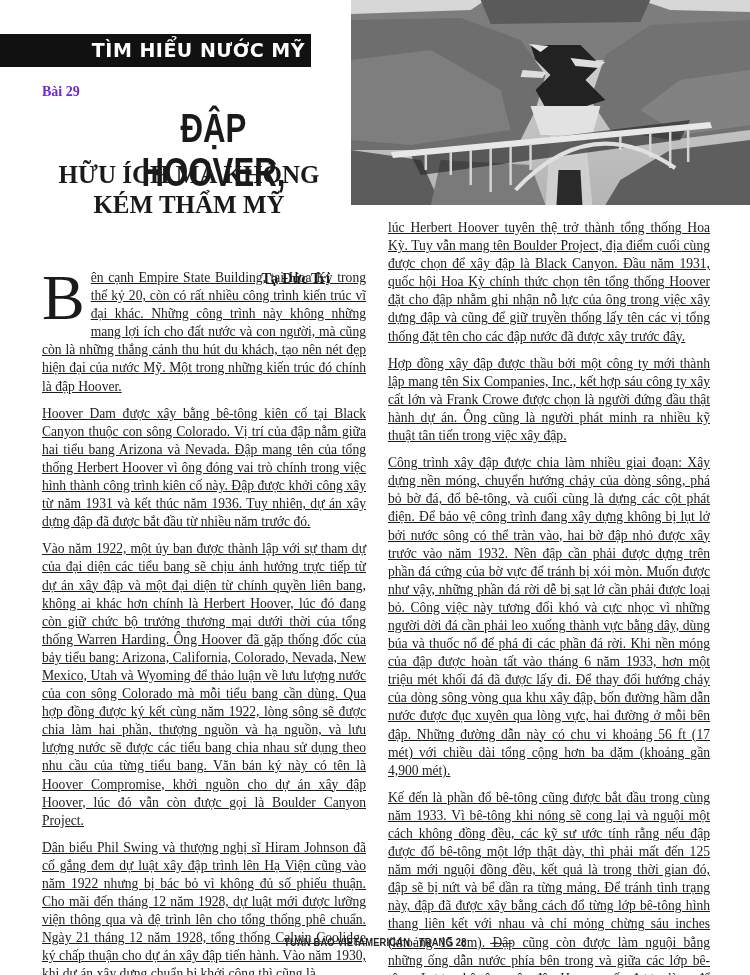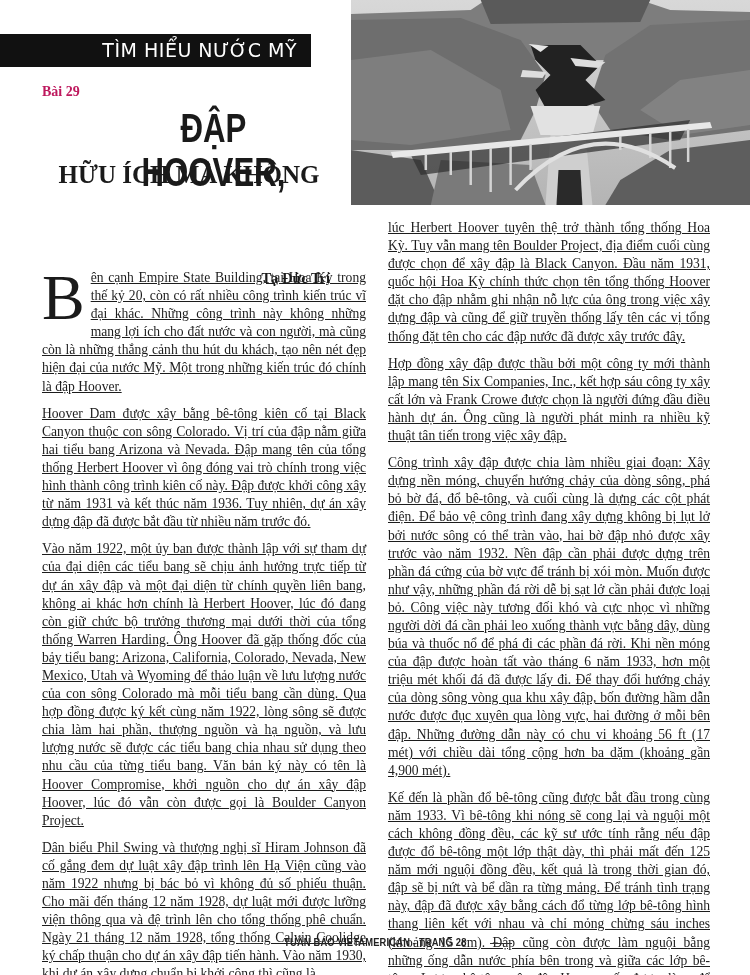--- a/index.html
+++ b/index.html
@@ -2,34 +2,34 @@
 <html><head>
   <meta charset="utf-8">
   <style>
     * { margin: 0; padding: 0; box-sizing: border-box; }
     html, body { width: 750px; height: 975px; background: #ffffff; overflow: hidden; }
     body { position: relative; font-family: "Liberation Serif", serif; color: #1a1a1a; }
 
     .section-bar {
       position: absolute; left: 0; top: 34px; width: 311px; height: 33px;
       background: #111111; color: #ffffff;
-      font-family: "DejaVu Sans", sans-serif; font-weight: normal;
+      font-family: "DejaVu Sans", sans-serif; font-weight: bold;
       font-size: 19px; letter-spacing: 0.5px;
-      text-align: right; padding-right: 14px; line-height: 33px;
+      text-align: right; padding-right: 6px; line-height: 33px;
     }
 
     .photo {
       position: absolute; left: 351px; top: 0; width: 399px; height: 205px;
       overflow: hidden; background: #8a8a8a;
     }
     .photo svg { display: block; width: 100%; height: 100%; }
 
     .issue-label {
       position: absolute; left: 42px; top: 84px;
-      font-weight: bold; font-size: 14px; color: #be185d;
+      font-weight: bold; font-size: 14px; color: #6d28d9;
     }
 
     .title-main {
       position: absolute; left: 96px; top: 106px; width: 235px; text-align: center;
       font-family: "Liberation Sans", sans-serif; font-weight: bold;
       font-size: 40px; line-height: 44px; color: #1a1a1a;
       transform: scaleX(0.78); transform-origin: center top;
       letter-spacing: 0px;
     }
     .title-sub {
@@ -122,34 +122,35 @@
 
     <path d="M165 190 Q 240 110 325 168" fill="none" stroke="#e0e0e0" stroke-width="4"></path>
   </svg>
 </div>
 
 <div class="issue-label">Bài 29</div>
 
 <div class="title-main">ĐẬP HOOVER,</div>
 <div class="title-sub">
   <div>HỮU ÍCH MÀ KHÔNG</div>
+  <div>KÉM THẨM MỸ</div>
 </div>
 
 <div class="byline">Tạ Đức Trí</div>
 
 <div class="column col-left">
   <p><span class="dropcap">B</span><span>ên cạnh Empire State Building, tại Hoa Kỳ trong thế kỷ 20, còn có rất nhiều công trình kiến trúc vĩ đại khác. Những công trình này không những mang lợi ích cho đất nước và con người, mà cũng còn là những thắng cảnh thu hút du khách, tạo nên nét đẹp hiện đại của nước Mỹ. Một trong những kiến trúc đó chính là đập Hoover.</span></p>
   <p>Hoover Dam được xây bằng bê-tông kiên cố tại Black Canyon thuộc con sông Colorado.  Vị trí của đập nằm giữa hai tiểu bang Arizona và Nevada.  Đập mang tên của tổng thống Herbert Hoover vì ông đóng vai trò chính trong việc hình thành công trình kiên cố này.  Đập được khởi công xây từ năm 1931 và kết thúc năm 1936.  Tuy nhiên, dự án xây dựng đập đã được bắt đầu từ nhiều năm trước đó.</p>
   <p>Vào năm 1922, một ủy ban được thành lập với sự tham dự của đại diện các tiểu bang sẽ chịu ảnh hưởng trực tiếp từ dự án xây đập và một đại diện từ chính quyền liên bang, không ai khác hơn chính là Herbert Hoover, lúc đó đang còn giữ chức bộ trưởng thương mại dưới thời của tổng thống Warren Harding.  Ông Hoover đã gặp thống đốc của bảy tiểu bang: Arizona, California, Colorado, Nevada, New Mexico, Utah và Wyoming để thảo luận về lưu lượng nước của con sông Colorado mà mỗi tiểu bang cần dùng.  Qua hợp đồng được ký kết cùng năm 1922, lòng sông sẽ được chia làm hai phần, thượng nguồn và hạ nguồn, và lưu lượng nước sẽ được các tiểu bang chia nhau sử dụng theo nhu cầu của từng tiểu bang.  Văn bản ký này có tên là Hoover Compromise, khởi nguồn cho dự án xây đập Hoover, lúc đó vẫn còn được gọi là Boulder Canyon Project.</p>
   <p>Dân biểu Phil Swing và thượng nghị sĩ Hiram Johnson đã cố gắng đem dự luật xây đập trình lên Hạ Viện cũng vào năm 1922 nhưng bị bác bỏ vì không đủ số phiếu thuận. Cho mãi đến tháng 12 năm 1928, dự luật mới được lưỡng viện thông qua và đệ trình lên cho tổng thống phê chuẩn. Ngày 21 tháng 12 năm 1928, tổng thống Calvin Coolidge ký chấp thuận cho dự án xây đập tiến hành. Vào năm 1930, khi dự án xây dựng chuẩn bị khởi công thì cũng là</p>
 </div>
 
 <div class="column col-right">
   <p>lúc Herbert Hoover tuyên thệ trở thành tổng thống Hoa Kỳ.  Tuy vẫn mang tên Boulder Project, địa điểm cuối cùng được chọn để xây đập là Black Canyon.  Đầu năm 1931, quốc hội Hoa Kỳ chính thức chọn tên tổng thống Hoover đặt cho đập nhằm ghi nhận nỗ lực của ông trong việc xây dựng đập và cũng để giữ truyền thống lấy tên các vị tổng thống đặt tên cho các đập nước đã được xây trước đây.</p>
-  <p>Hợp đồng xây đập được thầu bởi một công ty mới thành lập mang tên Six Companies, Inc., kết hợp sáu công ty xây cất lớn và Frank Crowe được chọn là người đứng đầu điều hành dự án.  Ông cũng là người phát minh ra nhiều kỹ thuật tân tiến trong việc xây đập.</p>
+  <p>Hợp đồng xây đập được thầu bởi một công ty mới thành lập mang tên Six Companies, Inc., kết hợp sáu công ty xây cất lớn và Frank Crowe được chọn là người đứng đầu thật hành dự án.  Ông cũng là người phát minh ra nhiều kỹ thuật tân tiến trong việc xây đập.</p>
   <p>Công trình xây đập được chia làm nhiều giai đoạn: Xây dựng nền móng, chuyển hướng chảy của dòng sông, phá bỏ bờ đá, đổ bê-tông, và cuối cùng là dựng các cột phát điện.  Để bảo vệ công trình đang xây dựng không bị lụt lở bởi nước sông có thể tràn vào, hai bờ đập nhỏ được xây trước vào năm 1932.  Nền đập cần phải được dựng trên phần đá cứng của bờ vực để tránh bị xói mòn.  Muốn được như vậy, những phần đá rời dễ bị sạt lở cần phải được loại bỏ.  Công việc này tương đối khó và cực nhọc vì những người dời đá cần phải leo xuống thành vực bằng dây, dùng búa và thuốc nổ để phá đi các phần đá rời.  Khi nền móng của đập được hoàn tất vào tháng 6 năm 1933, hơn một triệu mét khối đá đã được lấy đi.  Để thay đổi hướng chảy của dòng sông vòng qua khu xây đập, bốn đường hầm dẫn nước được đục xuyên qua lòng vực, hai đường ở mỗi bên đập.  Những đường dẫn này có chu vi khoảng 56 ft (17 mét) với chiều dài tổng cộng hơn ba dặm (khoảng gần 4,900 mét).</p>
   <p>Kế đến là phần đổ bê-tông cũng được bắt đầu trong cùng năm 1933.  Vì bê-tông khi nóng sẽ cong lại và nguội một cách không đồng đều, các kỹ sư ước tính rằng nếu đập được đổ bê-tông một lớp thật dày, thì phải mất đến 125 năm mới nguội đồng đều, kết quả là trong thời gian đó, đập sẽ bị nứt và bể dần ra từng mảng.  Để tránh tình trạng này, đập đã được xây bằng cách đổ từng lớp bê-tông hình thang liên kết với nhau và chỉ mỏng chừng sáu inches (khoảng 15 cm).  Đập cũng còn được làm nguội bằng những ống dẫn nước phía bên trong và giữa các lớp bê-tông.  Lượng bê-tông xây đập Hoover nếu được dùng để xây đường hai chiều xe chạy, thì con đường có thể nối từ</p>
 </div>
 
 <div class="footer">
   <span class="rule"></span>
   <span class="ftext">TUẦN BÁO VIETAMERICAN - TRANG 28</span>
   <span class="rule"></span>
 </div>
 

